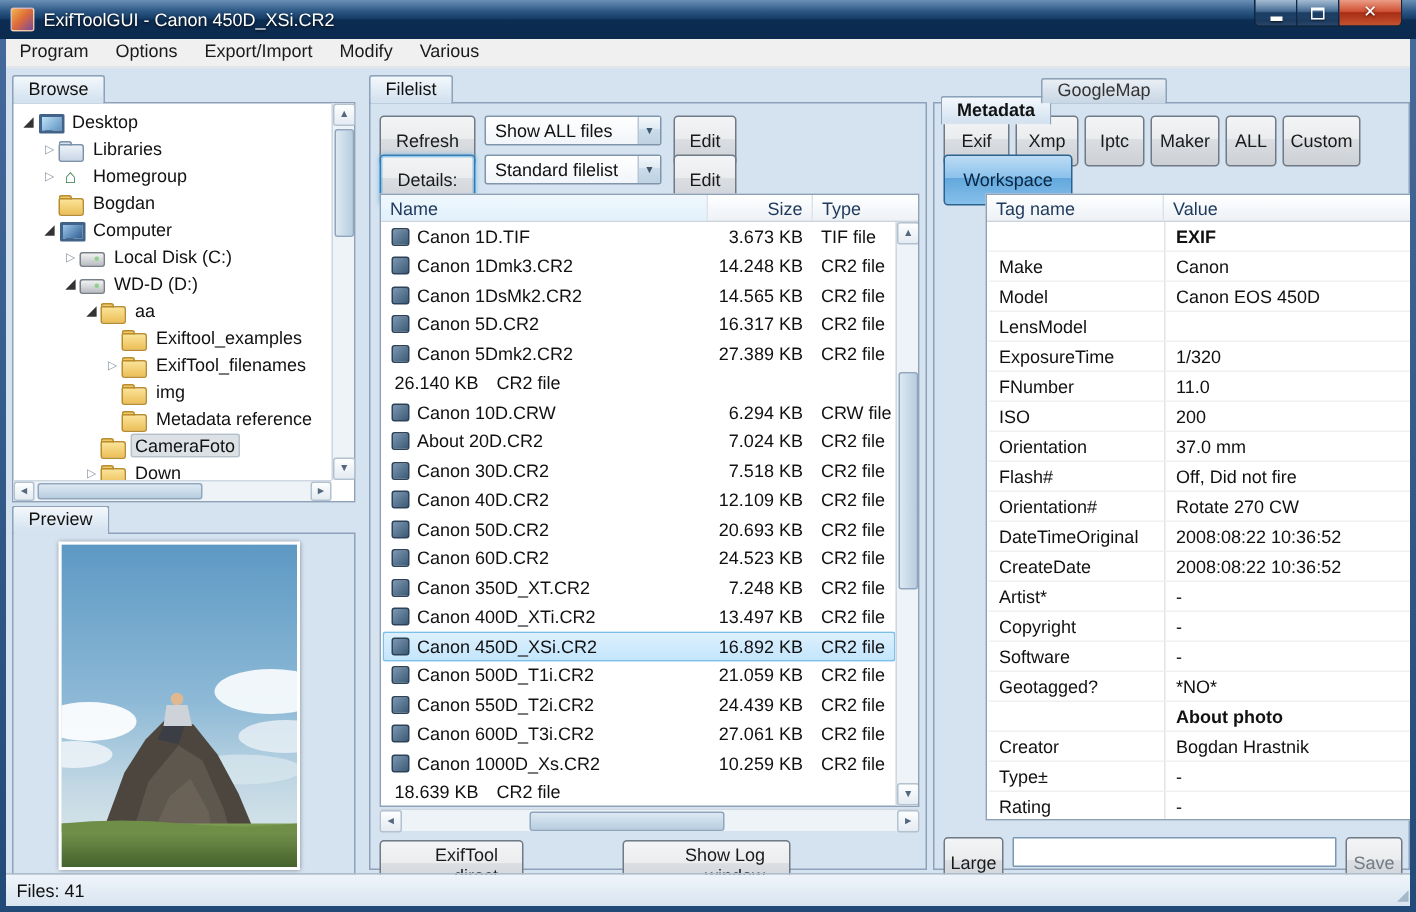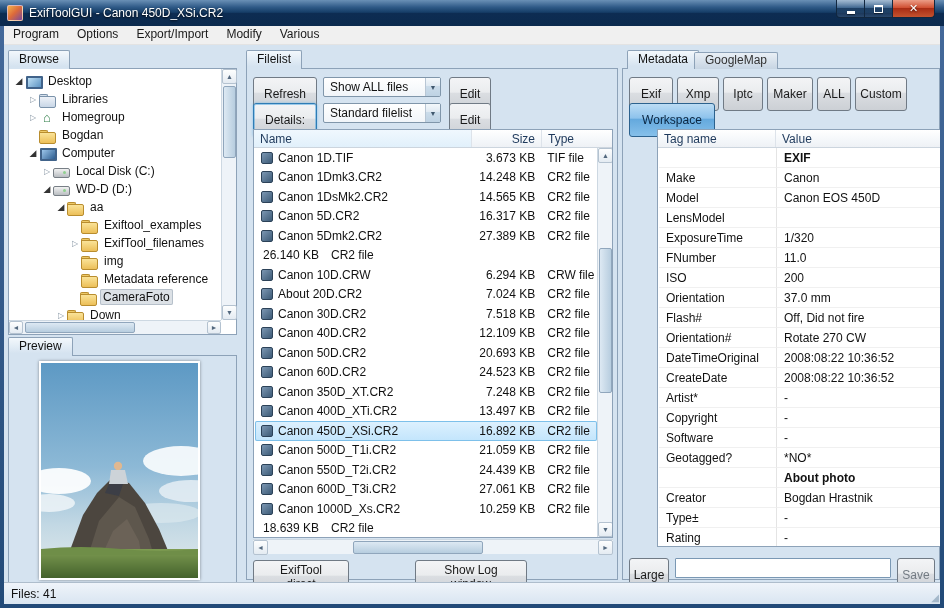--- a/index.html
+++ b/index.html
@@ -39,21 +39,21 @@
   
   .tab{position:absolute;z-index:5;height:19px;line-height:17px;padding:0 10px;font-size:12px;color:#111;
     background:linear-gradient(to bottom,#f3f8fc 0%,#d5e3f0 85%);border:1px solid #8da2b8;border-bottom:none;border-radius:2px 2px 0 0;}
   .tab.inactive{height:17px;margin-top:2px;line-height:15px;color:#333;
     background:linear-gradient(to bottom,#e9eff5,#c7d5e3);}
   .panel{position:absolute;z-index:1;border:1px solid #8da2b8;background:#d5e3f0;}
 
   
   .btn{position:absolute;height:28px;padding:16px;margin:0;display:inline-flex;align-items:center;justify-content:center;
     border:1px solid #707a85;border-radius:3px;color:#1a1a1a;font:12px "Liberation Sans","DejaVu Sans",sans-serif;
-    background:linear-gradient(to bottom,#f3f4f6 0%,#eaecee 45%,#dbdee2 46%,#ccd0d5 100%);}
+    background:linear-gradient(to bottom,#f3f4f6 0%,#eaecee 45%,#dbdee2 46%,#ccd0d5 100%);text-align:right;}
   .btn.focused{border-color:#2e7cb5;box-shadow:inset 0 0 0 1px rgba(70,160,220,.5),0 0 3px rgba(70,160,220,.55);}
   .btn.accent{border-color:#2c628e;color:#0a2540;
     background:linear-gradient(to bottom,#bcdcf4 0%,#8cc2ec 45%,#63a8dd 46%,#86c0ea 100%);}
   .btn.disabled{color:#737b83;}
   .dropdown{position:absolute;height:20px;display:flex;align-items:center;border:1px solid #8096aa;border-radius:2px;
     background:linear-gradient(#ffffff,#f1f5f9);}
   .dd-text{flex:1;padding:0 6px;white-space:nowrap;overflow:hidden;}
   .dd-btn{width:15px;height:100%;display:flex;align-items:center;justify-content:center;font-size:7px;color:#40586e;
     border-left:1px solid #b8c6d4;background:linear-gradient(#f4f8fb,#dfe9f2 45%,#cbdcea 46%,#bed2e3);}
 
@@ -216,21 +216,21 @@
         <div class="tree-row" style="padding-left: 59px; text-align: right;">
           <span class="expander none"></span>
           <span class="ticon icon-folder"></span>
           <span class="tlabel">img</span>
         </div>
         <div class="tree-row" style="padding-left: 59px;">
           <span class="expander none"></span>
           <span class="ticon icon-folder"></span>
           <span class="tlabel">Metadata reference</span>
         </div>
-        <div class="tree-row tree-sel" style="padding-left: 58px;">
+        <div class="tree-row tree-sel" style="padding-left: 45px;">
           <span class="expander none"></span>
           <span class="ticon icon-folder"></span>
           <span class="tlabel">CameraFoto</span>
         </div>
         <div class="tree-row" style="padding-left: 45px;">
           <span class="expander collapsed">▷</span>
           <span class="ticon icon-folder"></span>
           <span class="tlabel">Down</span>
         </div>
       </div>
@@ -463,21 +463,21 @@
     </div>
     <div class="hscroll" style="left:6px;top:470px;width:360px;">
       <div class="arr lf">◄</div>
       <div class="hthumb" style="left:100px;width:130px;"></div>
       <div class="arr rt">►</div>
     </div>
     <button class="btn" style="left:6px;top:491px;width:96px;">ExifTool direct</button>
     <button class="btn" style="left:168px;top:491px;width:112px;">Show Log window</button>
   </div>
 
-  <div class="tab" style="left:627px;top:50px;">Metadata</div>
+  <div class="tab" style="left:627px;top:64px;font-weight:bold;">Metadata</div>
   <div class="tab inactive" style="left:694px;top:50px;">GoogleMap</div>
   <div class="panel" style="left:622px;top:68px;width:318px;height:512px;">
     <button class="btn" style="left:6px;top:8px;width:44px;">Exif</button>
     <button class="btn" style="left:54px;top:8px;width:42px;">Xmp</button>
     <button class="btn" style="left:100px;top:8px;width:40px;">Iptc</button>
     <button class="btn" style="left:144px;top:8px;width:46px;">Maker</button>
     <button class="btn" style="left:194px;top:8px;width:34px;">ALL</button>
     <button class="btn" style="left:232px;top:8px;width:52px;">Custom</button>
     <button class="btn accent" style="left:6px;top:34px;width:86px;">Workspace</button>
 

